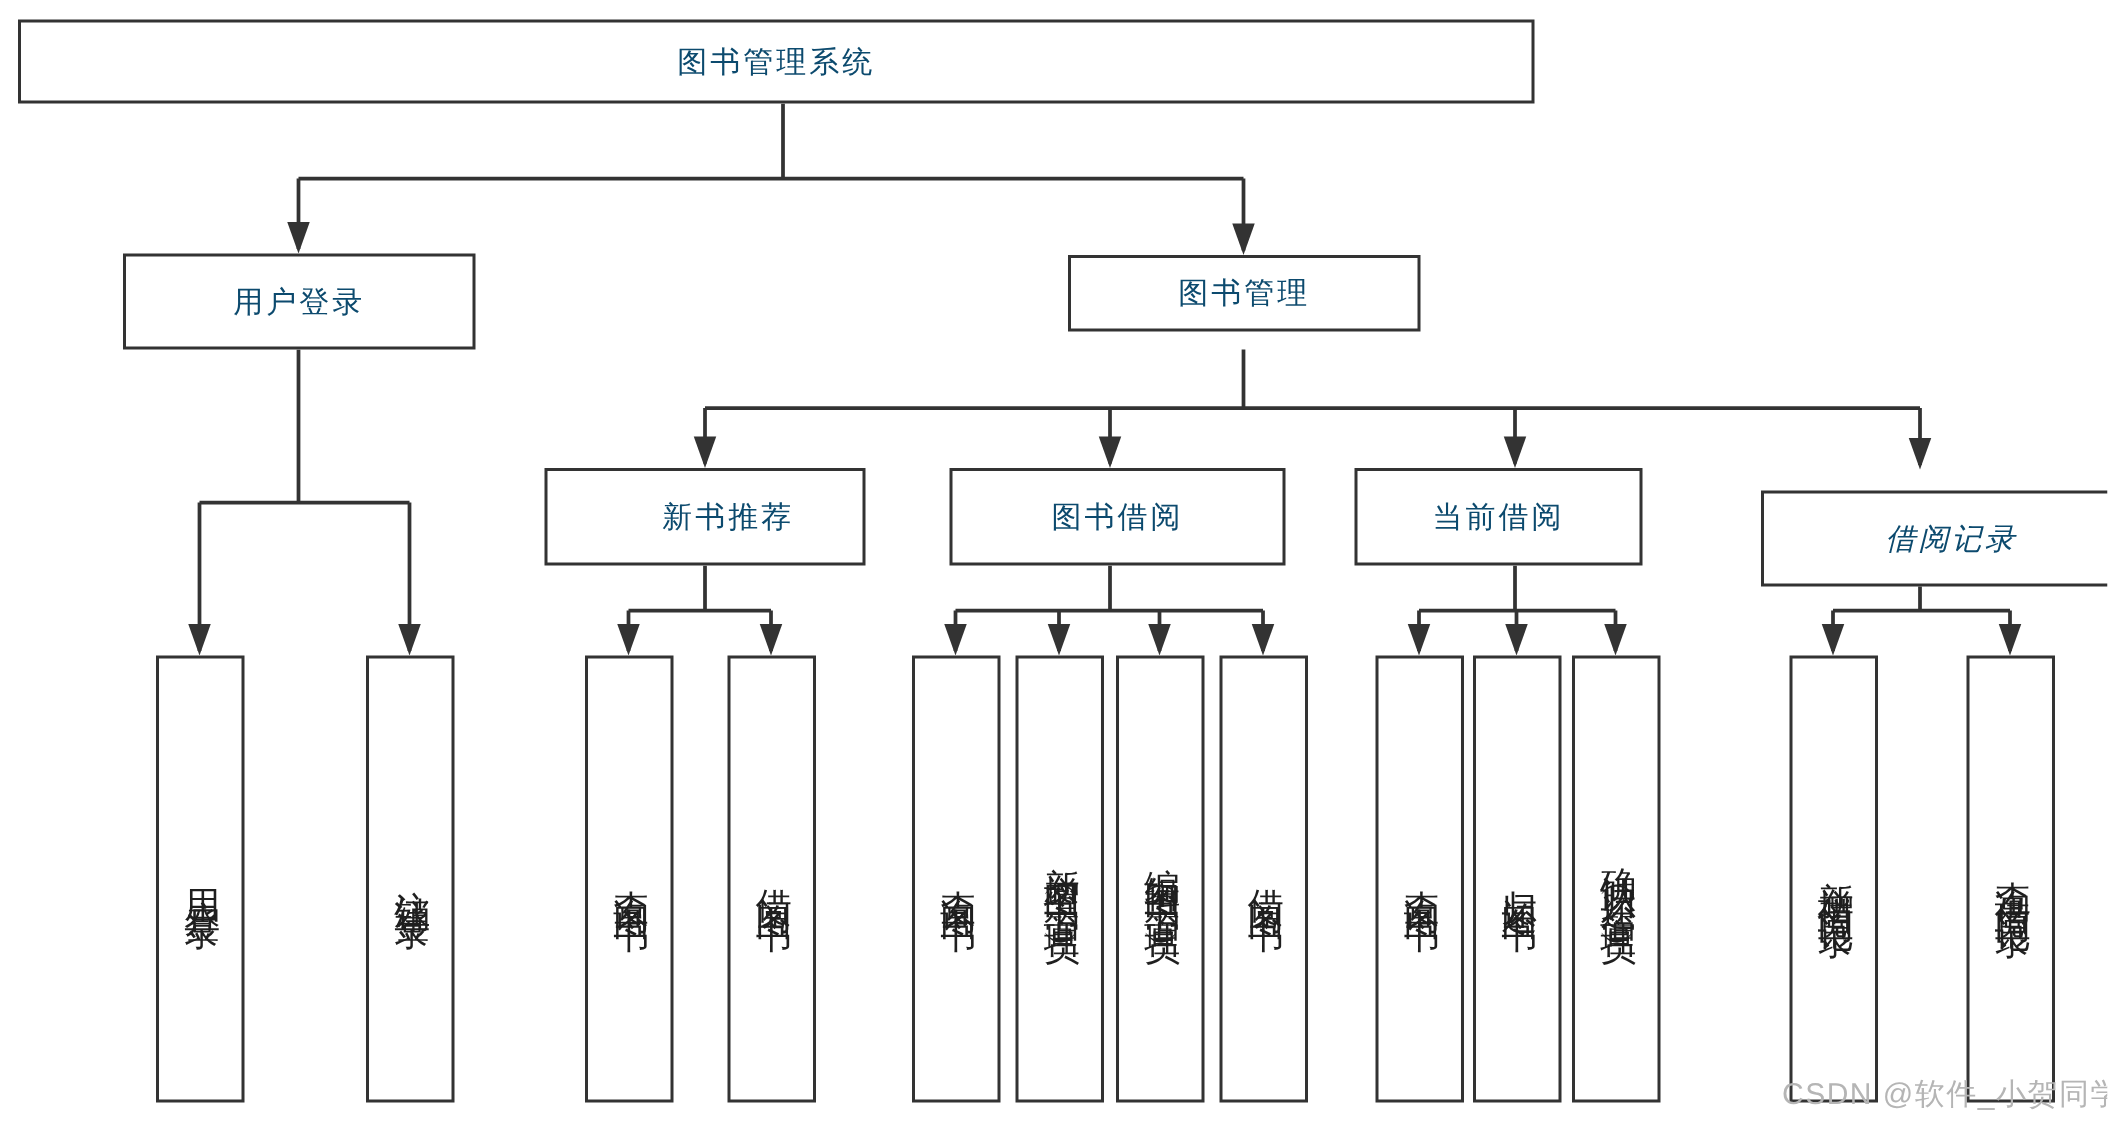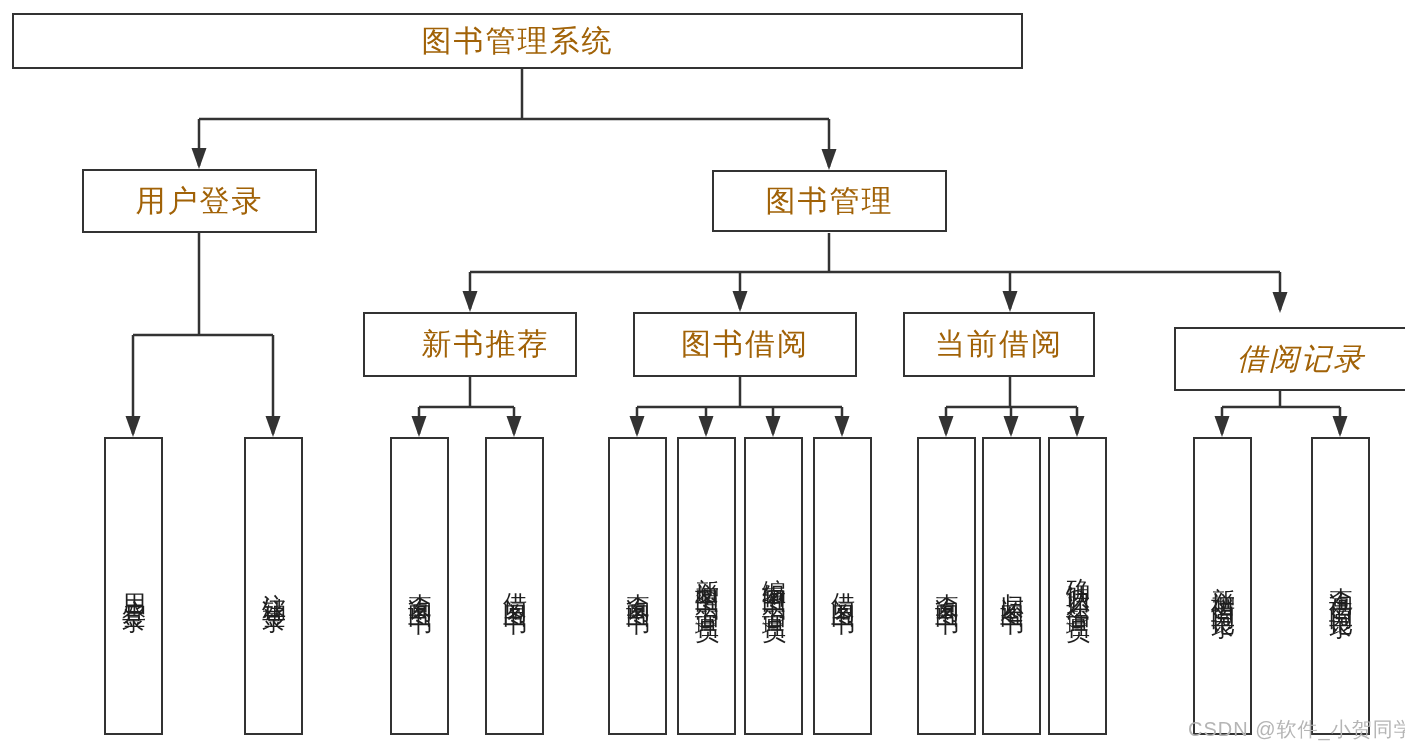--- a/index.html
+++ b/index.html
@@ -22,23 +22,23 @@
   }
   .node {
     position: absolute;
     background: #ffffff;
     border: 2.5px solid #333333;
     display: flex;
     align-items: center;
     justify-content: center;
   }
   .hlabel {
-    font-size: 30px;
+    font-size: 20px;
     letter-spacing: 2px;
-    color: #a16207;
+    color: #0c4a6e;
     white-space: nowrap;
   }
   .vlabel {
     writing-mode: vertical-rl;
     text-orientation: mixed;
     font-size: 24px;
     letter-spacing: 6px;
     line-height: 1.2;
     color: #1f1f1f;
   }
@@ -133,21 +133,21 @@
     </g>
   </svg>
 
   <div class="node" style="left:12px; top:13px; width:1011px; height:56px;">
     <span class="hlabel">图书管理系统</span>
   </div>
 
   <div class="node" style="left:82px; top:169px; width:235px; height:64px;">
     <span class="hlabel">用户登录</span>
   </div>
-  <div class="node" style="left:712px; top:170px; width:235px; height:62px;">
+  <div class="node" style="left:712px; top:170px; width:235px; height:51px;">
     <span class="hlabel">图书管理</span>
   </div>
 
   <div class="node" style="left:363px; top:312px; width:214px; height:65px;padding-left:31px;">
     <span class="hlabel">新书推荐</span>
   </div>
   <div class="node" style="left:633px; top:312px; width:224px; height:65px;">
     <span class="hlabel">图书借阅</span>
   </div>
   <div class="node" style="left:903px; top:312px; width:192px; height:65px;">

